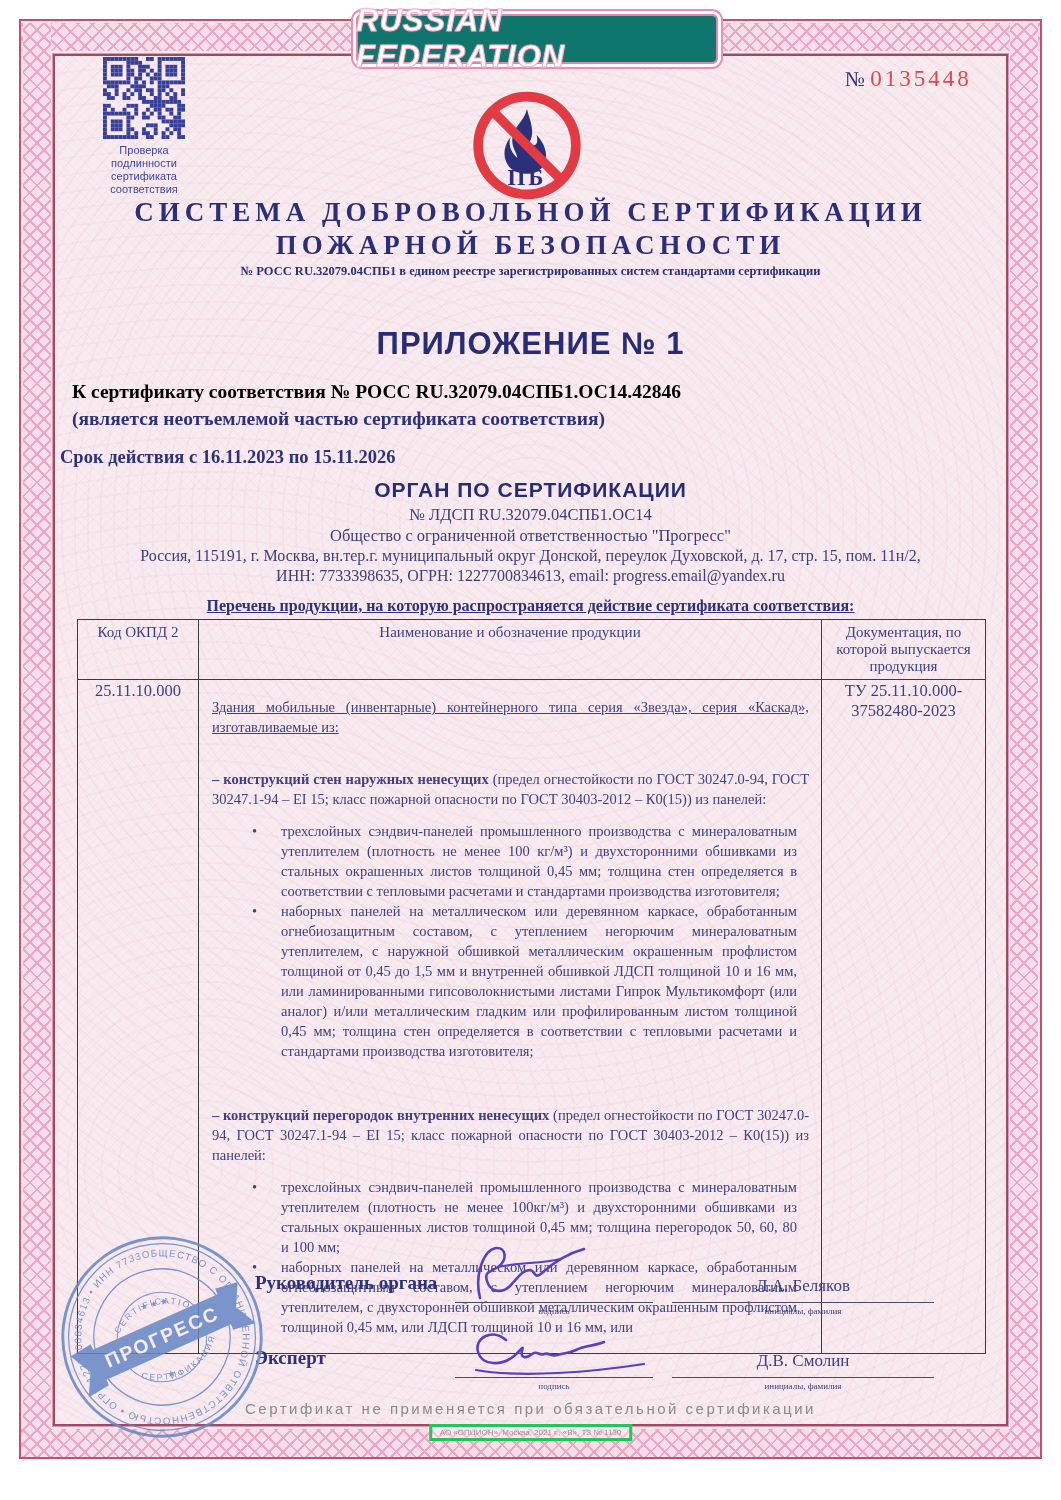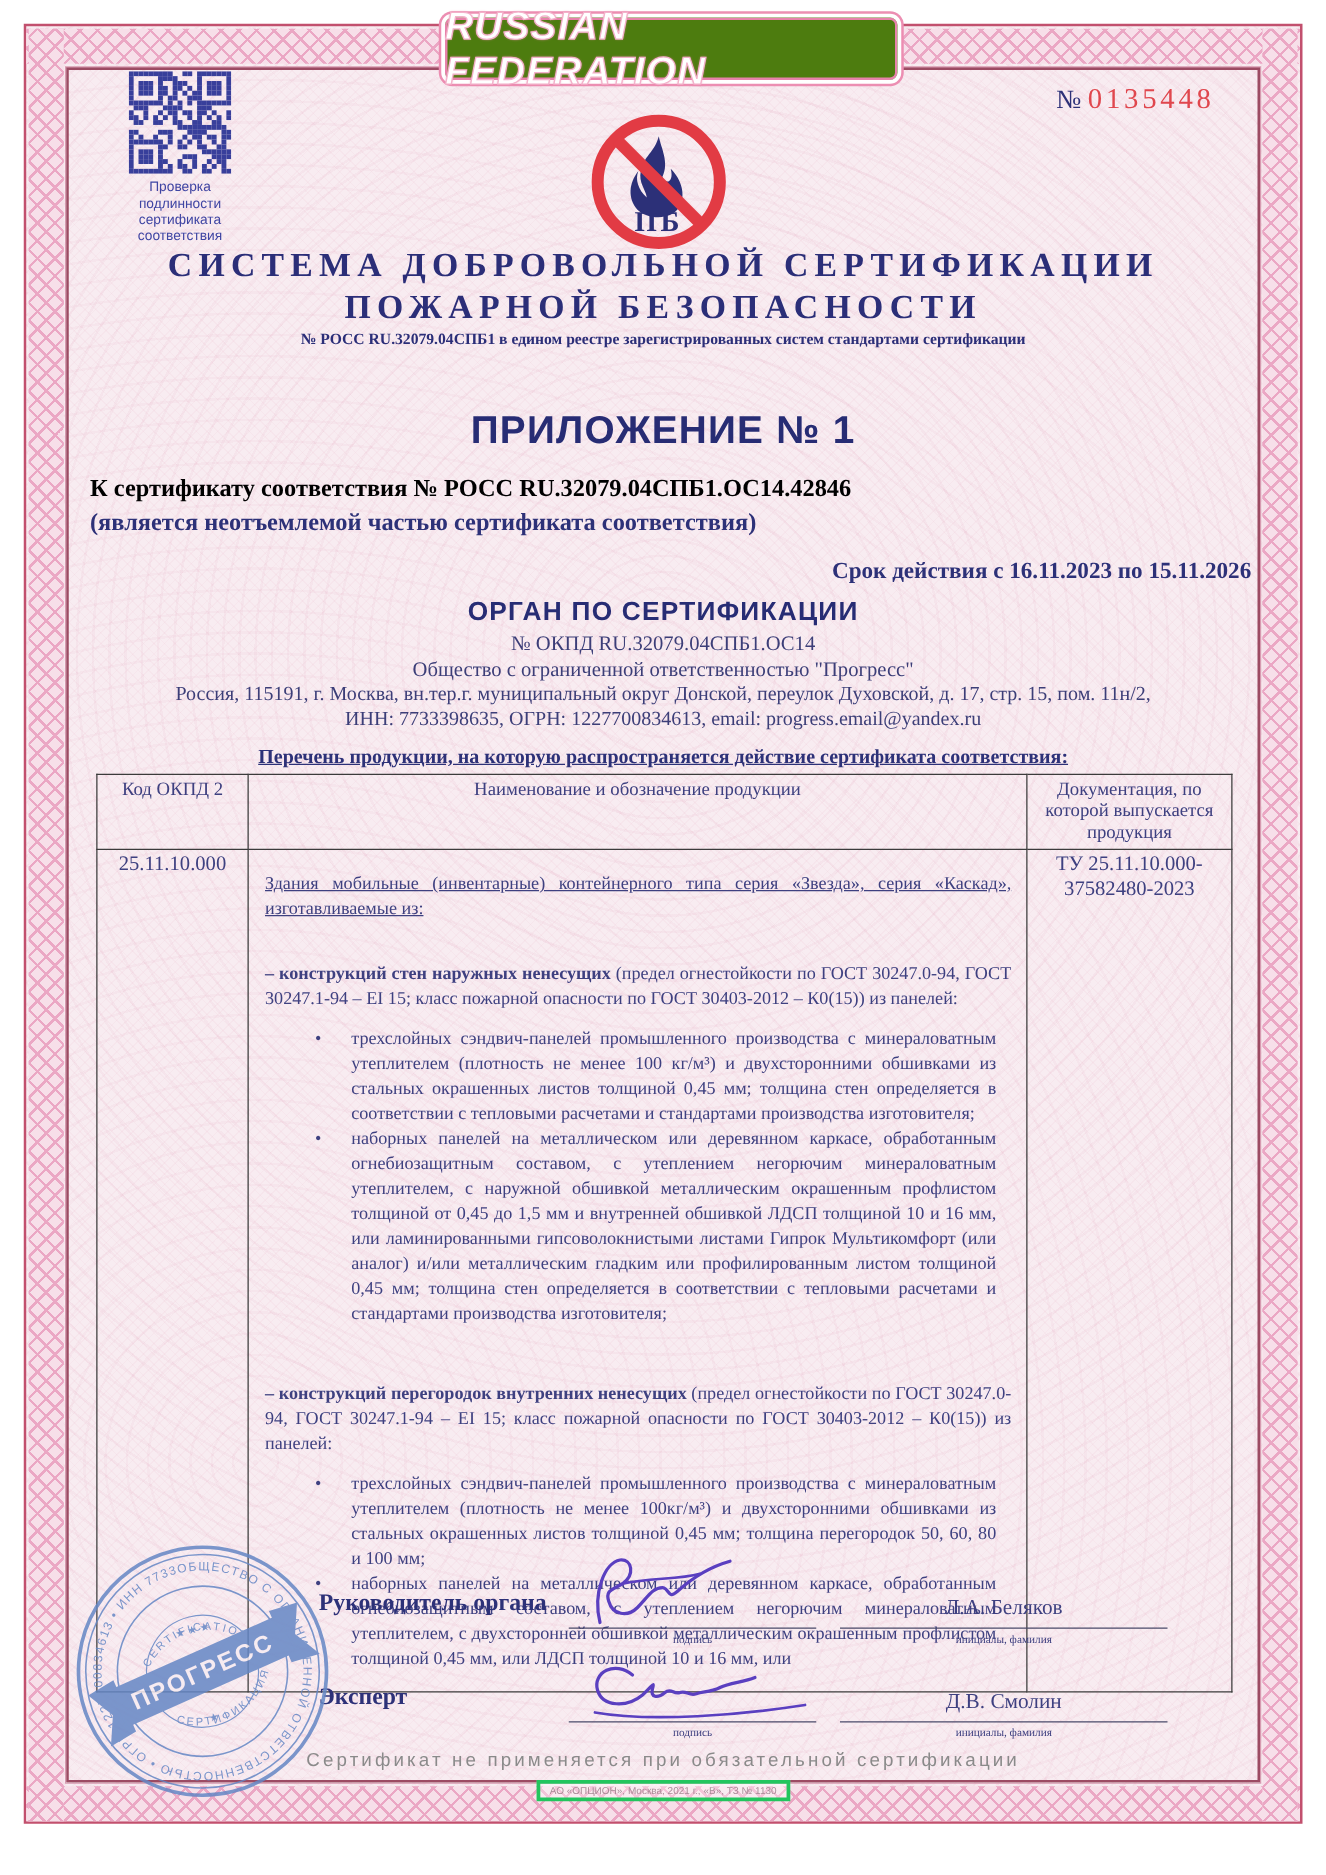--- a/index.html
+++ b/index.html
@@ -17,41 +17,41 @@
     background-image:
       repeating-linear-gradient(45deg, transparent 0 8px, #eba7c4 8px 10px),
       repeating-linear-gradient(-45deg, transparent 0 8px, #eba7c4 8px 10px);
     background-color:#f7dfe9;}
   .band-top{left:21px;right:21px;top:23px;height:28px;}
   .band-bottom{left:21px;right:21px;top:1429px;height:28px;}
   .band-left{left:23px;top:23px;width:28px;height:1434px;}
   .band-right{right:23px;top:23px;width:28px;height:1434px;}
   .inner-frame{position:absolute;left:53px;top:54px;right:53px;bottom:74px;border:2px solid #9c4b63;box-shadow:0 0 0 1px #d79ab0;}
   
-  .banner{position:absolute;left:353px;top:11px;width:362px;height:50px;background:#4d7c0f;
+  .banner{position:absolute;left:353px;top:11px;width:362px;height:50px;background:#0f766e;
     border:3px solid #ffffff;border-radius:9px;box-shadow:0 0 0 2px #ec8eb2, inset 0 0 0 2px #e782ab;
     display:flex;align-items:center;justify-content:center;}
   .banner span{font-family:"Liberation Sans",sans-serif;font-style:italic;font-weight:bold;
     font-size:31px;letter-spacing:1px;color:#ffffff;text-shadow:0 0 2px #e87fa5;-webkit-text-stroke:1px #f3b1ca;}
   .qr-wrap{position:absolute;left:88px;top:57px;width:112px;}
   .qr-caption{margin-top:5px;font-family:"Liberation Sans",sans-serif;font-size:11px;line-height:13px;
     color:#3f45a3;text-align:center;white-space:pre-line;width:112px;}
   .serial{position:absolute;left:845px;top:66px;width:170px;font-size:21px;white-space:nowrap;}
   .serial .no{color:#2d3178;}
   .serial .digits{color:#e0474e;letter-spacing:3px;font-size:23px;}
   .fire-icon{position:absolute;left:468px;top:88px;width:118px;height:115px;}
   .sys-title{position:absolute;left:60px;right:60px;top:196px;text-align:center;color:#2b2e78;
     font-weight:bold;font-size:27px;letter-spacing:5px;line-height:33px;}
   .sys-subtitle{position:absolute;left:60px;right:60px;top:264px;text-align:center;color:#2b2e78;
     font-weight:bold;font-size:12.5px;}
   .appendix{position:absolute;left:60px;right:60px;top:326px;text-align:center;color:#272c74;
     font-family:"Liberation Sans",sans-serif;font-weight:bold;font-size:31px;letter-spacing:1px;}
   .cert-ref1{position:absolute;left:72px;right:60px;top:381px;color:#000000;font-weight:bold;font-size:19.5px;}
   .cert-ref2{position:absolute;left:72px;right:60px;top:408px;color:#2d3178;font-weight:bold;font-size:19.5px;}
-  .validity{position:absolute;left:60px;right:60px;top:447px;text-align:right;color:#2d3178;font-weight:bold;font-size:18.5px;}
+  .validity{position:absolute;left:60px;right:60px;top:447px;text-align:left;color:#2d3178;font-weight:bold;font-size:18.5px;}
   .org-heading{position:absolute;left:60px;right:60px;top:478px;text-align:center;color:#272c74;
     font-family:"Liberation Sans",sans-serif;font-weight:bold;font-size:21px;letter-spacing:1px;}
   .org-line{position:absolute;left:40px;right:40px;text-align:center;color:#3c3e78;font-size:16.5px;}
   .list-heading{position:absolute;left:60px;right:60px;top:597px;text-align:center;color:#2d3178;
     font-weight:bold;font-size:16px;text-decoration:underline;}
   
   table.products{position:absolute;left:77px;top:619px;width:908px;border-collapse:collapse;table-layout:fixed;}
   table.products td{border:1.5px solid #3b3b3b;color:#3e4080;vertical-align:top;}
   td.th{font-size:15px;text-align:center;vertical-align:middle;padding:4px 6px;height:48px;}
   td.code-cell,td.doc-cell{text-align:center;vertical-align:middle;font-size:16.5px;}
@@ -362,21 +362,21 @@
     <div>ПОЖАРНОЙ БЕЗОПАСНОСТИ</div>
   </div>
   <div class="sys-subtitle">№ РОСС RU.32079.04СПБ1 в едином реестре зарегистрированных систем стандартами сертификации</div>
 
   <div class="appendix">ПРИЛОЖЕНИЕ № 1</div>
   <div class="cert-ref1">К сертификату соответствия № РОСС RU.32079.04СПБ1.ОС14.42846</div>
   <div class="cert-ref2">(является неотъемлемой частью сертификата соответствия)</div>
   <div class="validity">Срок действия с 16.11.2023 по 15.11.2026</div>
 
   <div class="org-heading">ОРГАН ПО СЕРТИФИКАЦИИ</div>
-  <div class="org-line" style="top:505px;">№ ОКПД RU.32079.04СПБ1.ОС14</div>
+  <div class="org-line" style="top:505px;">№ ЛДСП RU.32079.04СПБ1.ОС14</div>
   <div class="org-line" style="top:526px;">Общество с ограниченной ответственностью "Прогресс"</div>
   <div class="org-line" style="top:547px;font-size:16px;">Россия, 115191, г. Москва, вн.тер.г. муниципальный округ Донской, переулок Духовской, д. 17, стр. 15, пом. 11н/2,</div>
   <div class="org-line" style="top:567px;font-size:16px;">ИНН: 7733398635, ОГРН: 1227700834613, email: progress.email@yandex.ru</div>
   <div class="list-heading">Перечень продукции, на которую распространяется действие сертификата соответствия:</div>
 
   <table class="products">
     <colgroup>
         <col style="width:121px">
         <col style="width:623px">
         <col style="width:164px">

